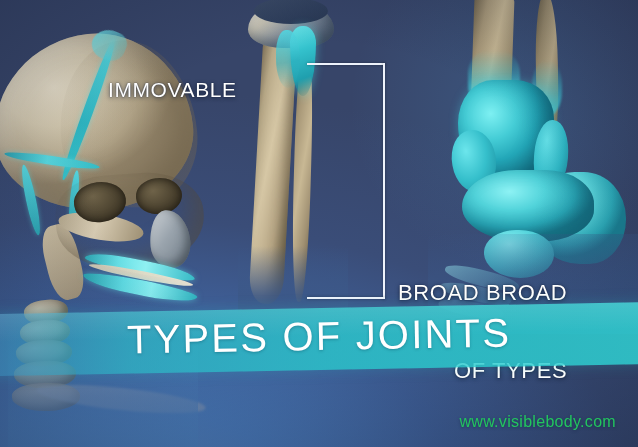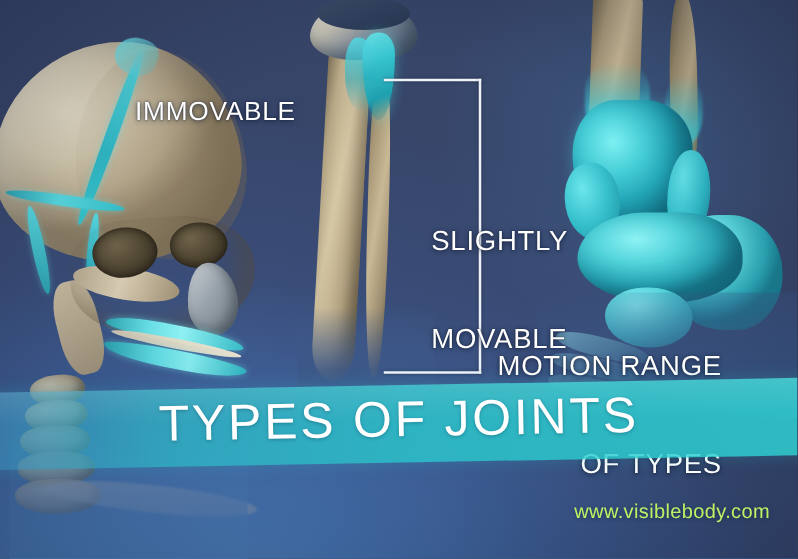--- a/index.html
+++ b/index.html
@@ -396,22 +396,22 @@
     text-align: center;
     color: #ffffff;
     font-size: 40px;
     letter-spacing: 2.2px;
     font-weight: 400;
     transform: rotate(-1.05deg);
     text-shadow: 0 1px 3px rgba(10,60,80,0.35);
   }
   #site-url {
     position: absolute;
-    right: 22px; bottom: 28px;
-    color: #bef264;
+    right: 22px; bottom: 16px;
+    color: #22c55e;
     font-size: 16px;
     letter-spacing: 0.3px;
     text-shadow: 0 1px 3px rgba(20,40,70,0.6);
   }
 </style>
 </head>
 <body>
 
 <div id="stage">
 
@@ -480,27 +480,23 @@
   <div class="bg-vignette"></div>
 
   <div id="bracket">
     <div class="b-top"></div>
     <div class="b-right"></div>
     <div class="b-bottom"></div>
   </div>
 
   <div class="label" id="label-immovable">IMMOVABLE</div>
 
-  <div class="label" id="label-slightly">
-    <div>SLIGHTLY</div>
-    <div>MOVABLE</div>
-  </div>
 
   <div class="label" id="label-broad">
-    <div>MOTION RANGE</div>
+    <div>BROAD BROAD</div>
     <div>OF TYPES</div>
   </div>
 
   <div id="title-band">
     <div class="band-hi"></div>
   </div>
   <div id="title-text">TYPES OF JOINTS</div>
 
   <div id="site-url">www.visiblebody.com</div>
 

